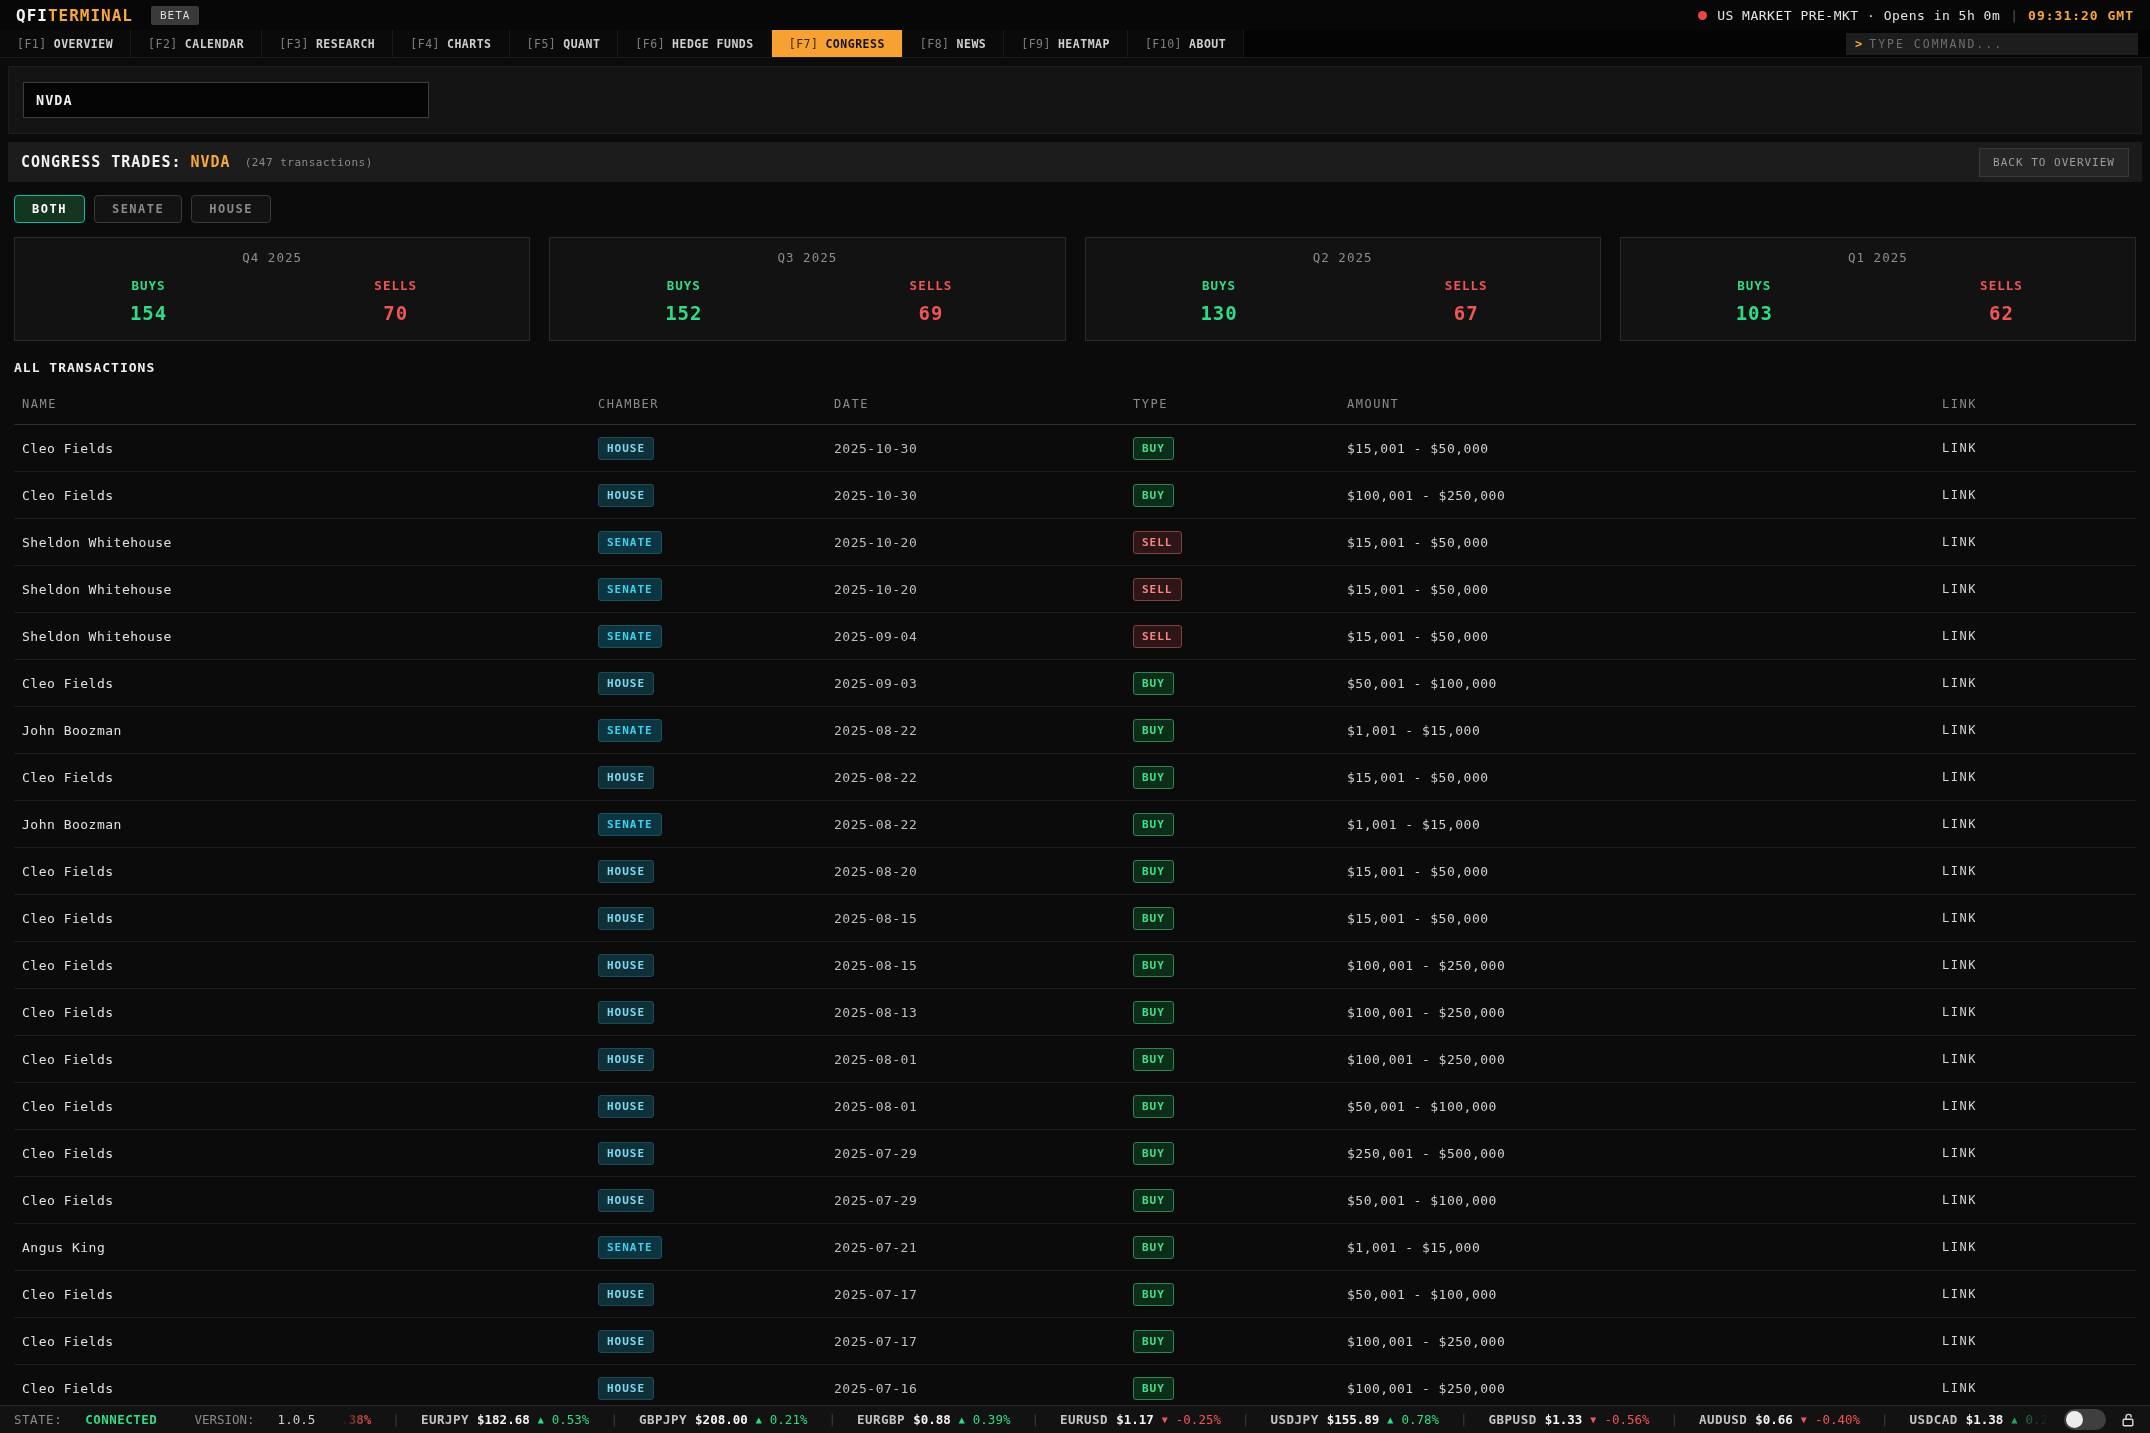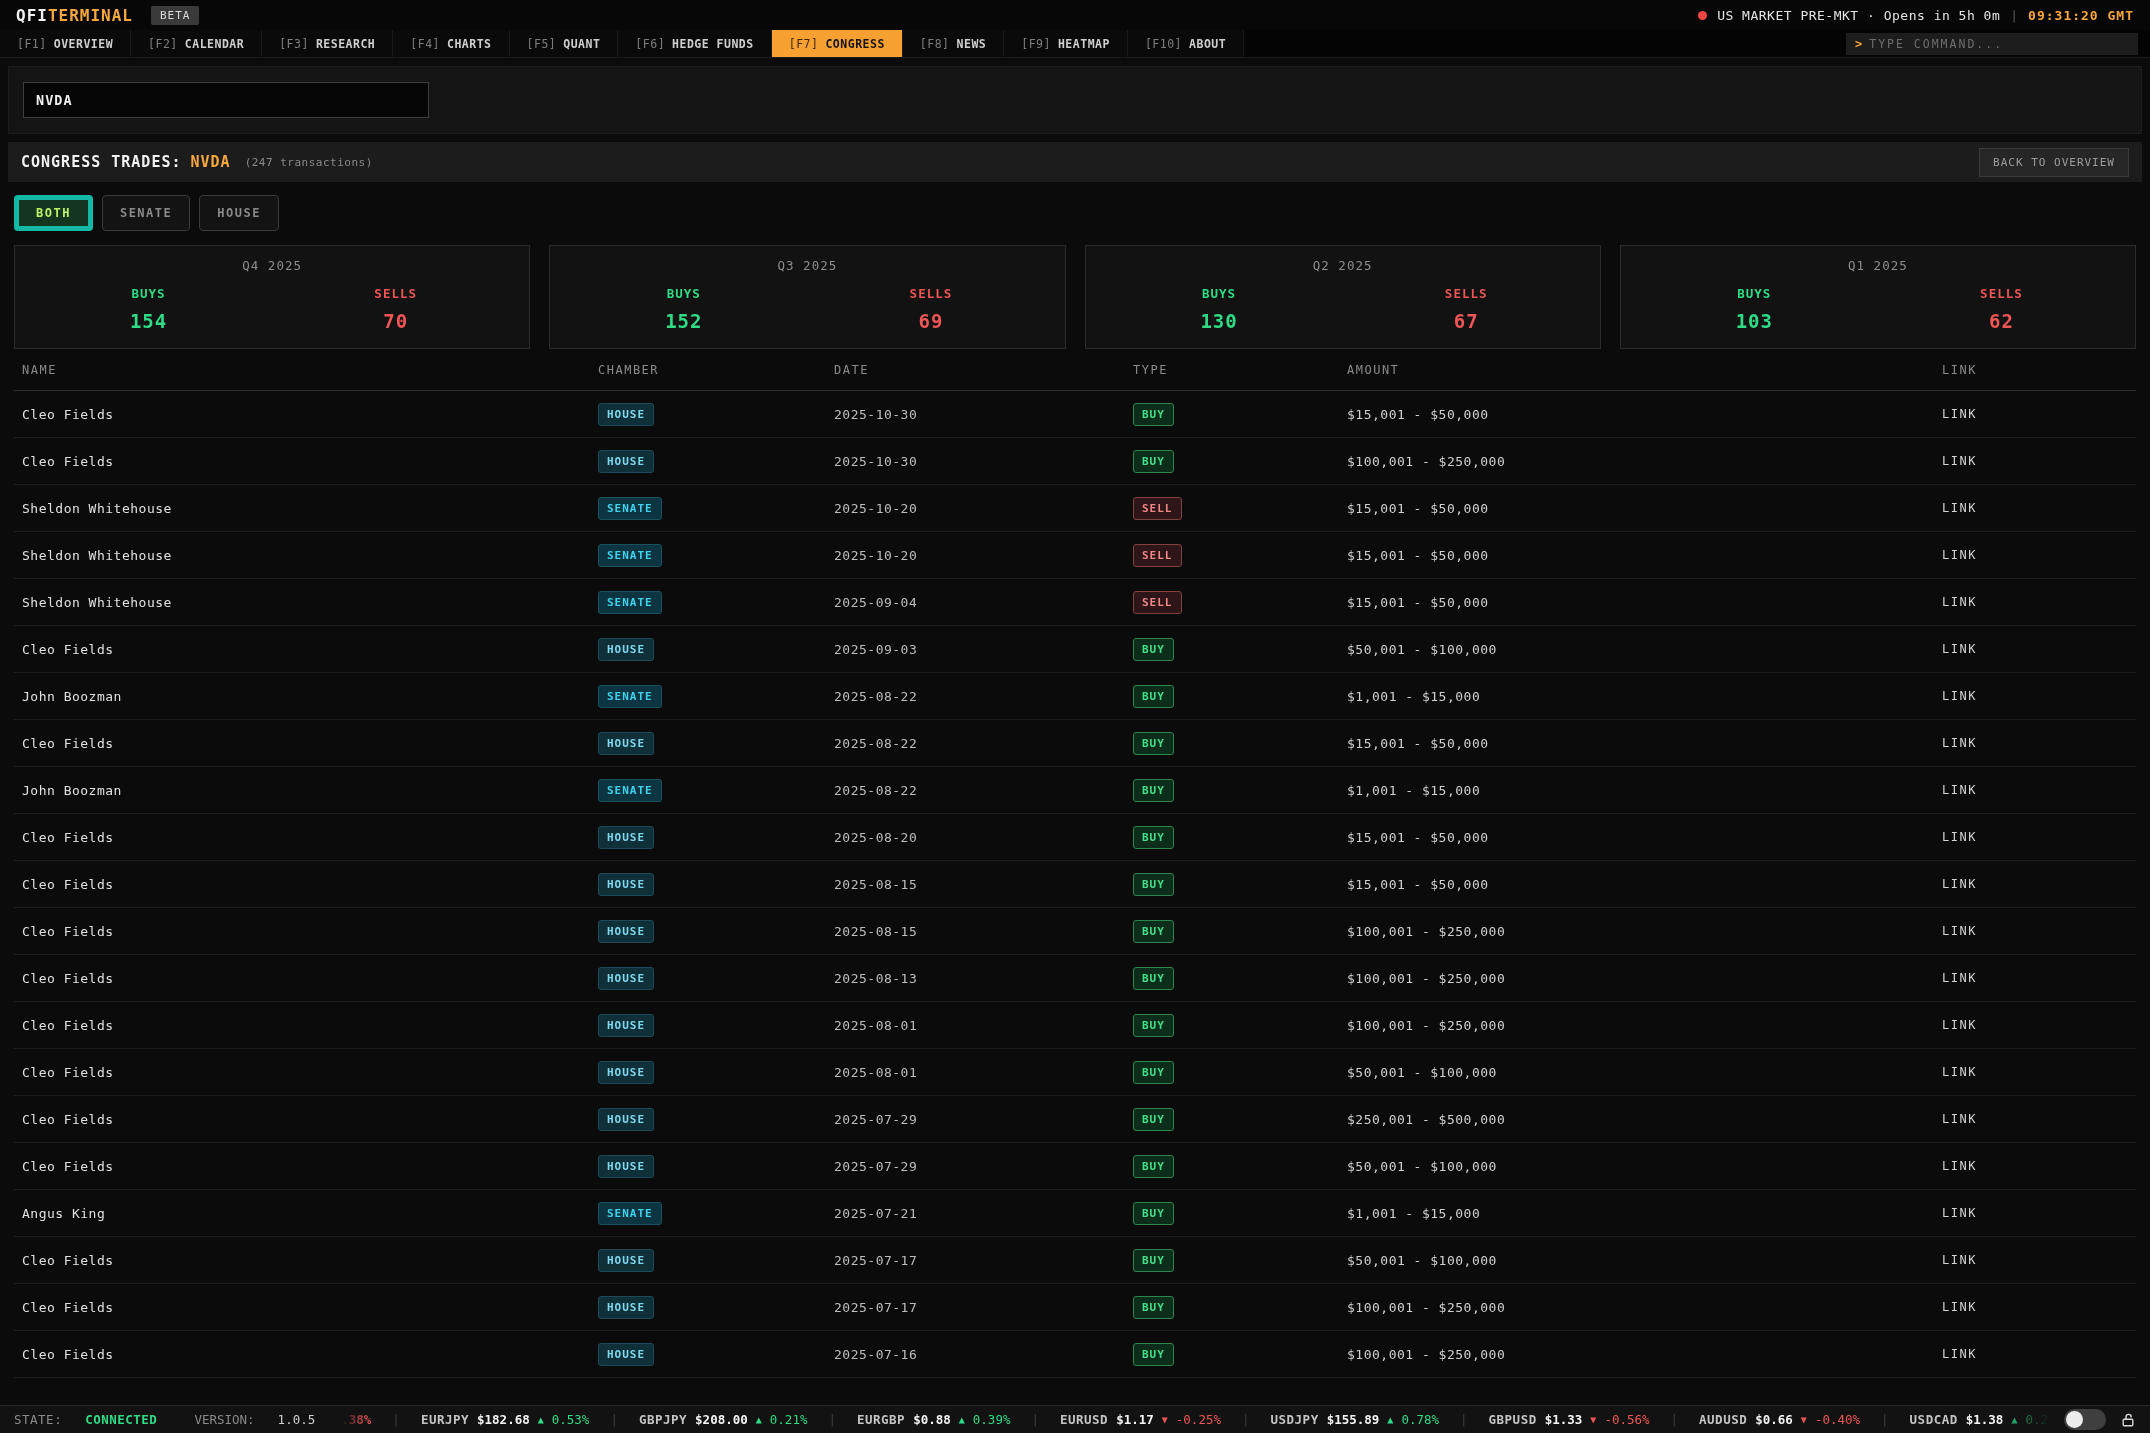--- a/index.html
+++ b/index.html
@@ -74,21 +74,21 @@
     margin-left:auto; background:#262626; border:1px solid #3a3a3a; color:#9d9d9d;
     font-family:inherit; font-size:11px; letter-spacing:1px; padding:7px 13px; cursor:pointer;
   }
   
   .filters { margin:13px 14px 0 14px; display:flex; gap:9px; }
   .filter-btn {
     font-family:inherit; font-size:12px; font-weight:bold; letter-spacing:1.5px;
     padding:6px 17px; cursor:pointer; border-radius:4px;
     background:#131313; border:1px solid #3a3a3a; color:#8a8a8a;
   }
-  .filter-btn.act-true { background:#14351f; border:5px solid #14b8a6; color:#bef264; }
+  .filter-btn.act-true { background:#14351f; border:1px solid #14b8a6; color:#ffffff; }
   
   .quarters { margin:14px 14px 0 14px; display:flex; gap:19px; }
   .qcard {
     flex:1; background:#121212; border:1px solid #2b2b2b; padding:12px 10px 16px 10px;
   }
   .qcard-title { text-align:center; color:#8d8d8d; font-size:12.5px; letter-spacing:1px; }
   .qcard-cols { display:flex; margin-top:13px; }
   .qcol { flex:1; text-align:center; }
   .qlabel { font-size:12.5px; font-weight:bold; letter-spacing:1px; }
   .qvalue { font-size:19px; font-weight:bold; margin-top:9px; letter-spacing:1px; }
@@ -301,20 +301,21 @@
         <div class="qcol sells">
           <div class="qlabel">SELLS</div>
           <div class="qvalue">62</div>
         </div>
       </div>
     </div>
 
 </section>
 
 <section class="tx-section">
+  <div class="tx-title">ALL TRANSACTIONS</div>
   <div class="tx-grid-header">
     <span>NAME</span>
     <span>CHAMBER</span>
     <span>DATE</span>
     <span>TYPE</span>
     <span>AMOUNT</span>
     <span>LINK</span>
   </div>
   <div class="tx-body">
 

